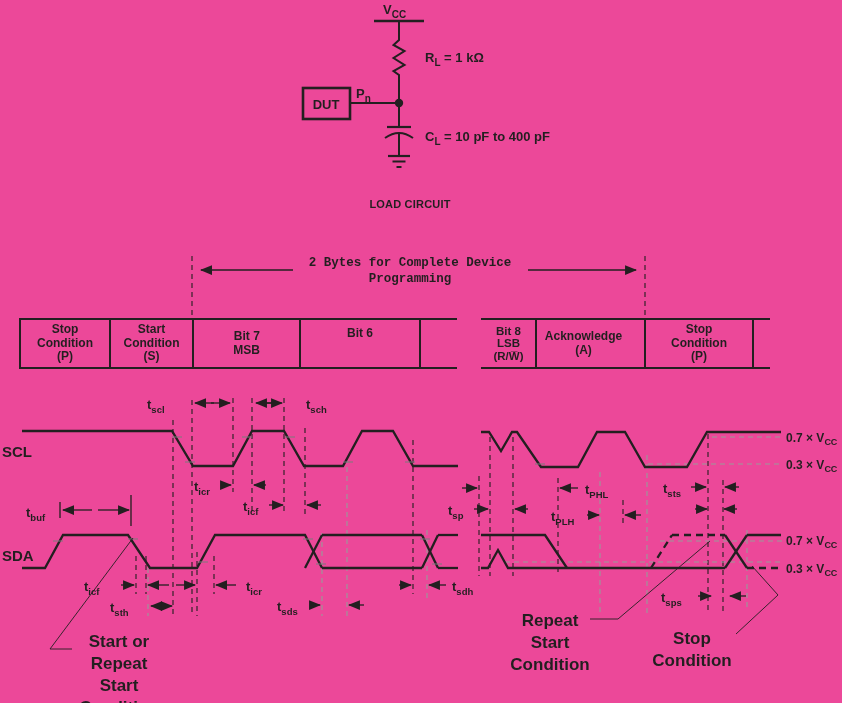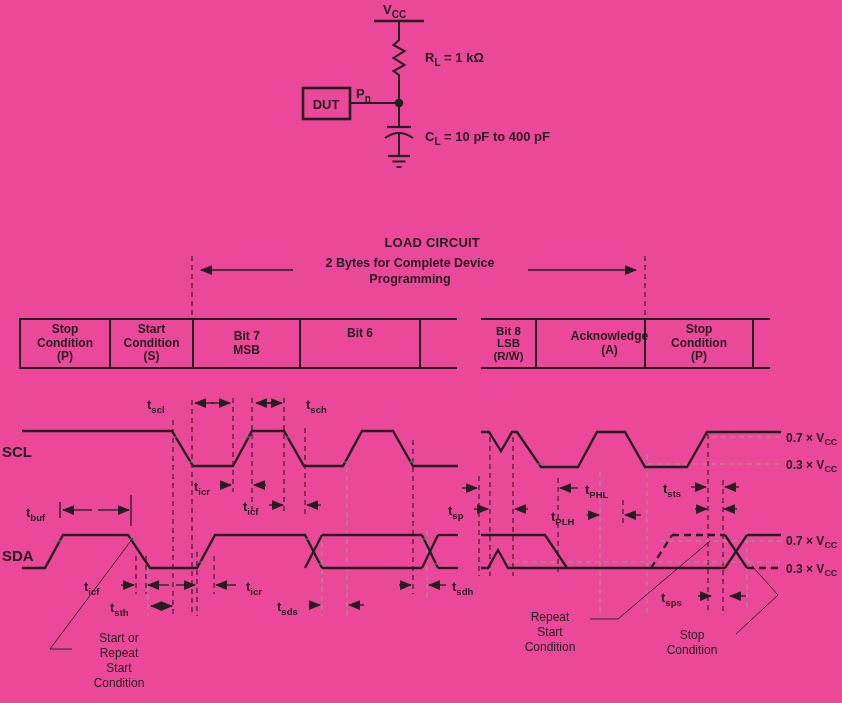--- a/index.html
+++ b/index.html
@@ -1,22 +1,22 @@
 <!DOCTYPE html>
 <html><head>
 <meta charset="utf-8">
 <style>
   html,body{margin:0;padding:0;background:#fff;}
   #stage{position:relative;width:842px;height:703px;background:#ec4899;overflow:hidden;
          font-family:"Liberation Sans","DejaVu Sans",sans-serif;color:#231f20;}
   .abs{position:absolute;}
   .cell{display:flex;align-items:center;justify-content:center;text-align:center;
         font-weight:bold;font-size:12px;line-height:13.5px;white-space:pre-line;}
-  .note{font-weight:normal;font-size:12px;line-height:15px;white-space:pre-line;}
-  .caption{font-weight:bold;font-size:13px;text-align:right;letter-spacing:.2px;margin-top:37px;}
+  .note{font-weight:bold;font-size:17px;line-height:22px;white-space:pre-line;}
+  .caption{font-weight:bold;font-size:11px;text-align:center;letter-spacing:.2px;}
   svg text{fill:#231f20;font-family:"Liberation Sans","DejaVu Sans",sans-serif;}
   .tl{font-weight:bold;font-size:13px;}
   .tl .sub{font-size:9.5px;}
   .lvl{font-weight:bold;font-size:12px;}
   .lvl .sub{font-size:9px;}
   .sigl{font-weight:bold;font-size:15px;}
   .cirl{font-weight:bold;font-size:13px;}
   .cirl .sub{font-size:10px;}
 </style>
 </head>
@@ -213,36 +213,36 @@
     <text class="tl" x="661" y="602"><tspan>t</tspan><tspan class="sub" dy="3.5">sps</tspan></text>
 
     <text class="lvl" x="786" y="442"><tspan>0.7 × V</tspan><tspan class="sub" dy="3">CC</tspan></text>
     <text class="lvl" x="786" y="469"><tspan>0.3 × V</tspan><tspan class="sub" dy="3">CC</tspan></text>
     <text class="lvl" x="786" y="545"><tspan>0.7 × V</tspan><tspan class="sub" dy="3">CC</tspan></text>
     <text class="lvl" x="786" y="573"><tspan>0.3 × V</tspan><tspan class="sub" dy="3">CC</tspan></text>
   </svg>
 
   <div class="abs caption" style="left:340px;top:198px;width:140px;">LOAD CIRCUIT</div>
 
-  <div class="abs" style="left:280px;top:255px;width:260px;text-align:center;font-weight:bold;font-size:12.5px;line-height:16px;white-space:pre-line;">2 Bytes for Complete Device
+  <div class="abs" style="left:280px;top:255px;width:260px;text-align:center;font-weight:bold;font-size:12.5px;line-height:16px;white-space:pre-line;font-family:Liberation Mono, monospace;">2 Bytes for Complete Device
 Programming</div>
 
   <div class="abs cell" style="left:20px;top:319px;width:90px;height:49px;">Stop
 Condition
 (P)</div>
   <div class="abs cell" style="left:110px;top:319px;width:83px;height:49px;">Start
 Condition
 (S)</div>
   <div class="abs cell" style="left:193px;top:319px;width:107px;height:49px;text-align:right;">Bit 7
 MSB</div>
   <div class="abs cell" style="left:300px;top:309px;width:120px;height:49px;">Bit 6</div>
   <div class="abs cell" style="left:481px;top:319px;width:55px;height:49px;font-size:11.5px;line-height:12.5px;">Bit 8
 LSB
 (R/W̅)</div>
-  <div class="abs cell" style="left:536px;top:319px;width:109px;height:49px;padding-left:19px;">Acknowledge
+  <div class="abs cell" style="left:510px;top:319px;width:109px;height:49px;padding-left:19px;">Acknowledge
 (A)</div>
   <div class="abs cell" style="left:645px;top:319px;width:108px;height:49px;">Stop
 Condition
 (P)</div>
 
   <div class="abs note" style="left:74px;top:631px;width:90px;text-align:center;">Start or
 Repeat
 Start
 Condition</div>
   <div class="abs note" style="left:510px;top:610px;width:80px;text-align:center;">Repeat

